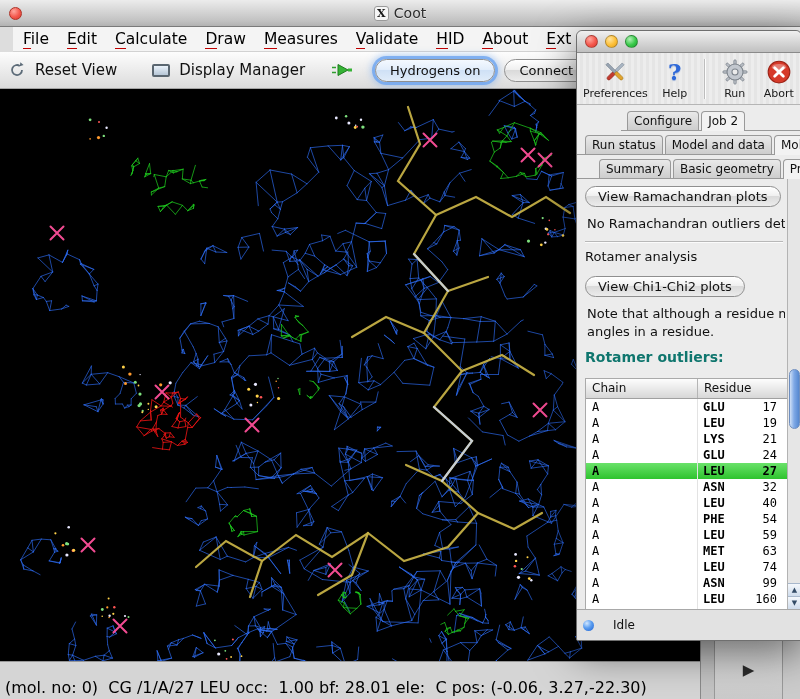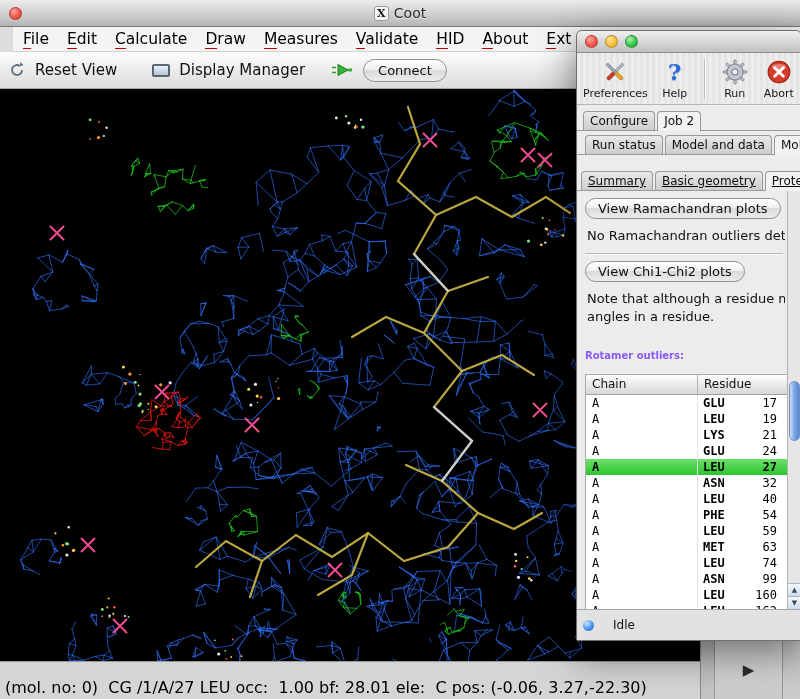--- a/index.html
+++ b/index.html
@@ -70,34 +70,34 @@
   .dlg-toolbar { height:52px; border-bottom:1px solid #b5b5b5;
     background:repeating-linear-gradient(90deg,#ededed 0 3px,#e5e5e5 3px 6px);
     display:flex; align-items:center; gap:10px; padding:2px 0 2px 6px; }
   .dtb-item { display:flex; flex-direction:column; align-items:center; gap:1px; min-width:34px; }
   .dtb-icon { height:28px; display:flex; align-items:center; justify-content:center; }
   .dtb-label { font-size:11px; color:#1a1a1a; white-space:nowrap; }
   .dtb-sep { width:2px; height:40px; border-left:1px solid #bdbdbd; border-right:1px solid #fdfdfd; margin:0 2px; }
   .q-glyph { font:bold 23px/26px "DejaVu Serif", serif; color:#2e68d8; text-shadow:0 1px 1px #9ab0d8; }
 
   .tabrow { display:flex; align-items:flex-end; border-bottom:1px solid #999; }
-  .lvl1 { height:26px; padding-left:6px; }
+  .lvl1 { height:26px; padding-left:6px;margin-left:44px; }
   .lvl2 { height:24px; padding-left:8px; }
-  .lvl3 { height:36px; padding-left:4px;text-decoration:underline; }
+  .lvl3 { height:24px; padding-left:22px; }
   .tab { font-size:12px; color:#111; white-space:nowrap;
     background:linear-gradient(#e9e9e9,#cdcdcd); border:1px solid #999; border-bottom:none;
     border-radius:4px 4px 0 0; padding:2px 6px; margin-right:2px; }
   .tab.active { background:#f2f2f2; margin-bottom:-1px; padding-bottom:3px; }
 
   .dlg-content { flex:1; display:flex; overflow:hidden; background:#ececec; }
   .content-col { flex:1; overflow:hidden; padding:7px 0 0 8px; }
   .info-text { font-size:13px; color:#111; margin:9px 2px 0; white-space:nowrap; overflow:hidden; }
   .sep { height:2px; border-top:1px solid #b8b8b8; border-bottom:1px solid #fbfbfb; margin:10px 4px 6px 0; }
   .section-label { font-size:13px; color:#111; margin:6px 0 12px; }
-  .bold-label { font-size:10px; font-weight:bold; color:#8b5cf6; margin-top:26px; }
+  .bold-label { font-size:14px; font-weight:bold; color:#0f766e; margin-top:10px; }
   .aqua-btn.small { padding:2px 12px; }
 
   .outlier-table { margin-top:13px; background:#fff; border:1px solid #aaa; border-right:none; }
   .thead { display:flex; height:20px; background:linear-gradient(#fdfdfd,#d7d7d7); border-bottom:1px solid #a0a0a0; }
   .th { font-size:12px; color:#111; padding:2px 6px; border-right:1px solid #b5b5b5; white-space:nowrap; }
   .th:first-child { width:112px; }
   .th:last-child { flex:1; border-right:none; }
   .tbody { height:224px; overflow:hidden; }
   .trow { display:flex; height:16px; line-height:16px; font-family:"DejaVu Sans Mono", monospace; font-size:12px; color:#000; }
   .td.chain { width:112px; padding-left:6px; border-right:1px solid #e3e3e3; }
@@ -156,20 +156,21 @@
         <span class="mon"></span>
       </span>
     <span class="tb-label">Display Manager</span>
     <span class="tb-icon arrow">
       <svg width="24" height="14" viewBox="0 0 24 14">
           <path d="M2 4.5h4M2 9.5h4" stroke="#2f9e2f" stroke-width="1.6"></path>
           <path d="M8 1.5l10 5.5-10 5.5z" fill="#35b335" stroke="#1f7d1f" stroke-width="1"></path>
           <path d="M18 7h4" stroke="#35b335" stroke-width="3"></path>
         </svg>
     </span>
+    <button class="aqua-btn hydro">Hydrogens on</button>
     <button class="aqua-btn">Connect</button>
   </div>
 
   <svg id="scene" width="800" height="572" viewBox="0 0 800 572">
       <path d="M357.2 110.6L366.6 111.5M357.2 110.6L364.8 99.2M357.2 110.6L347.1 96.7M371.3 92.4L364.8 99.2M371.3 92.4L366.6 111.5M371.3 92.4L354.2 81.5M272.2 137.5L277.8 129.8M272.2 137.5L277.1 147.1M272.2 137.5L284.5 140.1M256.1 93.3L270.0 81.0M256.1 93.3L258.3 116.7M256.1 93.3L277.2 113.1M366.6 111.5L364.8 99.2M366.6 111.5L376.3 123.5M340.5 185.6L327.7 177.7M340.5 185.6L356.7 178.2M340.5 185.6L323.0 180.8M335.7 162.1L346.1 163.1M335.7 162.1L343.0 154.7M335.7 162.1L330.0 147.3M356.7 178.2L346.1 163.1M356.7 178.2L351.5 152.8M289.8 172.4L291.1 167.3M289.8 172.4L299.7 171.8M289.8 172.4L286.2 162.3M277.1 147.1L285.5 143.4M277.1 147.1L284.5 140.1M364.2 134.6L365.3 134.5M364.2 134.6L356.1 134.1M364.2 134.6L376.3 123.5M376.3 123.5L385.7 124.5M376.3 123.5L365.3 134.5M343.0 154.7L351.5 152.8M343.0 154.7L346.1 163.1M356.1 134.1L365.3 134.5M356.1 134.1L351.5 152.8M328.2 56.9L342.5 56.3M328.2 56.9L310.4 58.7M328.2 56.9L340.7 70.9M291.1 167.3L286.2 162.3M291.1 167.3L299.7 171.8M310.4 58.7L307.4 68.2M310.4 58.7L318.7 83.1M322.6 151.7L321.6 146.0M322.6 151.7L330.0 147.3M322.6 151.7L309.5 155.4M340.7 70.9L343.7 68.7M340.7 70.9L342.5 56.3M340.7 70.9L349.4 57.7M291.6 85.1L307.0 94.8M291.6 85.1L297.1 103.8M291.6 85.1L270.0 81.0M309.5 155.4L305.2 164.3M309.5 155.4L314.7 167.1M351.5 152.8L346.1 163.1M381.7 139.6L385.7 124.5M381.7 139.6L365.3 134.5M297.7 138.5L290.3 145.5M297.7 138.5L285.5 143.4M297.7 138.5L284.5 140.1M327.7 177.7L324.6 175.8M327.7 177.7L323.0 180.8M327.7 177.7L320.2 185.1M354.2 81.5L343.7 68.7M354.2 81.5L347.1 96.7M320.2 185.1L323.0 180.8M320.2 185.1L324.6 175.8M307.0 94.8L297.1 103.8M307.0 94.8L318.7 83.1M270.0 81.0L277.2 113.1M274.7 115.8L277.2 113.1M274.7 115.8L270.1 119.9M274.7 115.8L280.4 120.3M330.0 147.3L321.6 146.0M284.5 140.1L285.5 143.4M284.5 140.1L290.3 145.5M342.5 56.3L349.4 57.7M342.5 56.3L343.7 68.7M277.8 129.8L271.5 123.6M277.8 129.8L280.4 120.3M314.7 167.1L305.2 164.3M314.7 167.1L324.6 175.8M285.5 143.4L290.3 145.5M349.4 57.7L343.7 68.7M297.1 103.8L282.5 112.8M270.1 119.9L271.5 123.6M270.1 119.9L277.2 113.1M324.6 175.8L323.0 180.8M299.7 171.8L305.2 164.3M280.4 120.3L282.5 112.8M280.4 120.3L277.2 113.1M286.2 162.3L272.1 161.1M282.5 112.8L277.2 113.1M307.4 68.2L318.7 83.1" stroke="#2e6cf5" stroke-width="0.7" fill="none" opacity="0.95" stroke-linecap="round"></path>
       <path d="M377.0 84.2L369.5 84.7M377.0 84.2L388.6 80.6M377.0 84.2L384.4 96.8M428.2 105.7L430.0 109.1M428.2 105.7L423.3 114.6M428.2 105.7L418.0 109.5M430.0 109.1L423.3 114.6M430.0 109.1L439.8 112.8M449.9 93.8L444.2 102.9M449.9 93.8L444.9 106.5M449.9 93.8L459.5 84.2M410.9 101.3L414.0 107.0M410.9 101.3L418.0 109.5M410.9 101.3L405.4 111.2M410.5 38.0L413.2 38.2M410.5 38.0L416.2 38.5M410.5 38.0L404.8 41.7M458.9 53.1L465.4 59.6M458.9 53.1L450.9 59.7M458.9 53.1L464.4 62.6M433.3 30.6L438.8 40.1M433.3 30.6L431.7 49.1M433.3 30.6L416.2 38.5M438.8 40.1L431.7 49.1M438.8 40.1L452.0 43.0M413.2 38.2L416.2 38.5M413.2 38.2L404.8 41.7M404.8 41.7L398.4 33.5M376.8 52.8L374.4 52.9M376.8 52.8L379.6 53.3M376.8 52.8L374.1 48.7M387.6 116.6L405.4 111.2M387.6 116.6L381.9 98.5M387.6 116.6L384.4 96.8M461.2 68.4L467.4 70.5M461.2 68.4L464.4 62.6M461.2 68.4L469.7 69.1M402.7 68.9L388.6 80.6M402.7 68.9L380.9 64.3M402.7 68.9L419.7 50.7M369.5 84.7L381.9 98.5M369.5 84.7L384.4 96.8M467.4 70.5L469.7 69.1M467.4 70.5L464.4 62.6M450.9 59.7L464.4 62.6M382.8 46.0L379.6 53.3M382.8 46.0L374.1 48.7M414.0 107.0L418.0 109.5M414.0 107.0L405.4 111.2M444.9 106.5L444.2 102.9M444.9 106.5L439.8 112.8M444.9 106.5L454.7 108.2M469.7 69.1L464.4 62.6M439.8 112.8L444.2 102.9M464.4 62.6L465.4 59.6M452.0 43.0L454.2 42.5M436.2 125.9L423.3 114.6M418.0 109.5L423.3 114.6M388.6 80.6L384.4 96.8M388.6 80.6L380.9 64.3M384.4 96.8L381.9 98.5M374.1 48.7L374.4 52.9M374.1 48.7L379.6 53.3M459.5 84.2L465.0 92.3M459.5 84.2L471.2 80.6M419.7 50.7L431.7 49.1M380.9 64.3L379.6 53.3M380.9 64.3L374.4 52.9M374.4 52.9L379.6 53.3" stroke="#2e6cf5" stroke-width="0.7" fill="none" opacity="0.95" stroke-linecap="round"></path>
       <path d="M238.1 158.3L241.8 148.5M238.1 158.3L248.9 158.1M238.1 158.3L240.9 170.1M297.8 175.3L298.4 180.4M297.8 175.3L292.4 168.1M297.8 175.3L294.1 161.9M233.9 229.5L232.7 219.8M233.9 229.5L234.1 217.7M233.9 229.5L222.0 232.9M280.2 201.6L277.2 201.5M280.2 201.6L284.4 202.9M280.2 201.6L284.8 199.1M238.2 241.3L240.6 240.5M238.2 241.3L238.4 246.8M238.2 241.3L248.9 237.2M294.1 161.9L297.7 161.2M294.1 161.9L292.4 168.1M241.8 148.5L248.9 158.1M241.8 148.5L259.5 144.4M252.8 245.5L258.8 242.1M252.8 245.5L248.9 237.2M252.8 245.5L240.6 240.5M232.7 219.8L234.1 217.7M232.7 219.8L231.1 211.2M283.3 173.6L292.4 168.1M283.3 173.6L288.0 187.9M257.9 229.9L268.0 235.1M257.9 229.9L269.1 226.7M257.9 229.9L248.9 237.2M248.9 158.1L240.9 170.1M268.0 235.1L269.1 226.7M268.0 235.1L258.8 242.1M231.1 211.2L228.7 207.6M231.1 211.2L233.6 206.6M231.1 211.2L234.1 217.7M204.6 162.2L206.8 159.2M204.6 162.2L201.0 170.0M204.6 162.2L213.0 156.7M238.4 246.8L240.6 240.5M238.4 246.8L248.9 237.2M248.9 237.2L240.6 240.5M248.9 237.2L258.8 242.1M288.1 231.7L278.8 216.0M288.1 231.7L269.1 226.7M234.1 217.7L233.6 206.6M215.8 163.0L213.0 156.7M215.8 163.0L206.8 159.2M215.8 163.0L226.8 163.5M303.3 217.4L284.4 202.9M303.3 217.4L278.8 216.0M200.9 226.5L200.9 214.8M200.9 226.5L206.0 214.2M200.9 226.5L205.7 213.7M226.8 163.5L213.0 156.7M213.0 156.7L206.8 159.2M288.0 187.9L284.8 199.1M288.0 187.9L298.4 180.4M278.8 216.0L284.4 202.9M278.8 216.0L269.1 226.7M259.5 144.4L263.5 162.1M292.4 168.1L297.7 161.2M200.9 214.8L205.7 213.7M200.9 214.8L206.0 214.2M201.0 170.0L204.7 174.7M201.0 170.0L206.8 159.2M247.7 212.4L233.6 206.6M223.6 206.5L228.7 207.6M223.6 206.5L233.6 206.6M233.6 206.6L228.7 207.6M204.7 174.7L206.8 159.2M284.4 202.9L284.8 199.1M284.4 202.9L277.2 201.5M206.0 214.2L205.7 213.7M277.2 201.5L284.8 199.1M304.6 189.6L298.4 180.4M222.0 232.9L223.7 237.8" stroke="#2e6cf5" stroke-width="0.7" fill="none" opacity="0.95" stroke-linecap="round"></path>
       <path d="M319.8 268.3L329.3 272.9M319.8 268.3L333.7 272.7M319.8 268.3L310.9 282.1M347.0 186.6L348.7 176.8M347.0 186.6L352.6 176.8M347.0 186.6L336.0 175.9M352.6 176.8L348.7 176.8M352.6 176.8L343.7 170.0M390.3 231.9L397.1 241.2M390.3 231.9L396.1 244.1M390.3 231.9L396.7 245.1M273.8 239.8L278.6 240.3M273.8 239.8L273.2 227.9M273.8 239.8L289.3 245.7M367.2 164.5L367.9 168.2M367.2 164.5L370.2 162.2M367.2 164.5L369.1 172.0M341.9 265.0L333.7 272.7M341.9 265.0L340.0 251.3M341.9 265.0L329.3 272.9M412.0 175.2L408.5 170.1M412.0 175.2L417.1 170.5M412.0 175.2L410.1 189.6M427.5 198.8L418.7 189.0M427.5 198.8L436.4 209.9M427.5 198.8L418.0 210.6M299.5 170.6L307.0 180.2M299.5 170.6L308.7 192.6M299.5 170.6L318.0 187.1M417.1 170.5L408.5 170.1M417.1 170.5L418.7 189.0M367.3 182.4L376.5 178.6M367.3 182.4L369.1 172.0M367.3 182.4L367.9 168.2M300.6 202.2L295.5 197.9M300.6 202.2L308.7 192.6M300.6 202.2L288.4 193.9M372.1 266.8L367.6 268.0M372.1 266.8L383.2 269.7M372.1 266.8L364.5 275.9M364.5 275.9L366.8 278.2M364.5 275.9L367.6 268.0M310.9 282.1L306.6 282.3M310.9 282.1L329.7 282.4M376.5 178.6L380.4 173.8M376.5 178.6L369.1 172.0M284.3 219.7L273.2 227.9M284.3 219.7L278.6 240.3M337.4 281.4L329.7 282.4M337.4 281.4L333.7 272.7M337.4 281.4L329.3 272.9M396.1 244.1L396.7 245.1M396.1 244.1L397.1 241.2M308.7 192.6L318.0 187.1M308.7 192.6L307.0 180.2M436.4 209.9L435.8 228.1M436.4 209.9L418.0 210.6M278.6 240.3L289.3 245.7M278.6 240.3L273.2 227.9M333.7 272.7L329.3 272.9M333.7 272.7L329.7 282.4M343.7 170.0L347.8 162.9M343.7 170.0L348.7 176.8M343.7 170.0L336.0 175.9M410.1 189.6L418.7 189.0M410.1 189.6L411.8 199.8M367.6 268.0L366.8 278.2M288.4 193.9L295.5 197.9M306.6 282.3L329.7 282.4M397.1 241.2L396.7 245.1M347.8 162.9L348.7 176.8M420.9 223.3L418.0 210.6M420.9 223.3L435.8 228.1M345.4 141.3L337.7 144.5M345.4 141.3L369.2 152.8M367.7 292.9L372.1 287.9M367.7 292.9L366.8 278.2M385.3 152.0L385.1 152.2M385.3 152.0L386.5 164.4M385.3 152.0L369.2 152.8M289.3 245.7L293.1 252.9M383.2 269.7L378.2 254.6M372.1 287.9L366.8 278.2M324.2 183.8L329.4 179.7M324.2 183.8L318.0 187.1M324.2 183.8L336.0 175.9M425.8 259.8L433.5 247.7M425.8 259.8L429.2 244.9M425.8 259.8L413.4 249.6M318.0 187.1L307.0 180.2M370.2 162.2L367.9 168.2M370.2 162.2L369.2 152.8M329.3 272.9L329.7 282.4M418.7 189.0L411.8 199.8M429.2 244.9L433.5 247.7M429.2 244.9L413.4 249.6M386.5 164.4L380.4 173.8M386.5 164.4L385.1 152.2M433.5 247.7L435.8 228.1M380.4 173.8L369.1 172.0M385.1 152.2L369.2 152.8M418.0 210.6L411.8 199.8M369.2 152.8L367.9 168.2M329.4 179.7L336.0 175.9M369.1 172.0L367.9 168.2" stroke="#2e6cf5" stroke-width="0.7" fill="none" opacity="0.95" stroke-linecap="round"></path>
       <path d="M456.8 166.1L453.4 162.2M456.8 166.1L459.0 159.0M456.8 166.1L457.3 151.7M426.9 242.5L433.6 247.8M426.9 242.5L429.2 231.6M426.9 242.5L439.8 250.8M476.8 253.0L493.7 252.2M476.8 253.0L480.2 232.5M476.8 253.0L452.4 253.6M420.8 226.8L429.2 231.6M420.8 226.8L419.4 214.6M420.8 226.8L436.4 226.6M507.1 245.0L493.7 252.2M507.1 245.0L495.3 232.2M507.1 245.0L520.9 232.1M433.6 247.8L439.8 250.8M433.6 247.8L446.2 242.5M451.7 254.8L452.4 253.6M451.7 254.8L439.8 250.8M451.7 254.8L446.2 242.5M439.8 250.8L446.2 242.5M415.0 207.9L419.4 214.6M415.0 207.9L424.1 199.4M415.0 207.9L405.6 195.8M523.2 208.0L507.1 210.0M523.2 208.0L534.2 195.4M523.2 208.0L536.9 196.9M430.2 187.5L422.9 189.8M430.2 187.5L421.2 191.1M430.2 187.5L438.5 193.5M520.6 160.8L524.2 167.7M520.6 160.8L504.9 155.7M520.6 160.8L499.1 160.7M440.1 228.4L436.4 226.6M440.1 228.4L450.9 228.6M440.1 228.4L429.2 231.6M446.2 242.5L447.9 238.3M446.2 242.5L452.4 253.6M442.5 213.1L436.4 226.6M442.5 213.1L450.9 228.6M479.5 166.8L494.1 164.0M479.5 166.8L481.9 149.7M479.5 166.8L499.1 160.7M433.9 153.7L436.8 154.9M433.9 153.7L427.5 159.8M433.9 153.7L443.6 142.9M447.9 238.3L450.9 228.6M443.6 142.9L444.7 136.4M443.6 142.9L454.1 137.7M443.6 142.9L436.8 154.9M524.2 167.7L504.9 155.7M524.2 167.7L499.1 160.7M499.1 160.7L494.1 164.0M499.1 160.7L504.9 155.7M499.1 160.7L481.9 149.7M459.0 159.0L453.4 162.2M459.0 159.0L457.3 151.7M520.9 232.1L523.3 230.9M493.7 252.2L495.3 232.2M453.4 162.2L457.3 151.7M405.6 195.8L421.2 191.1M405.6 195.8L422.9 189.8M536.9 196.9L534.2 195.4M422.9 189.8L421.2 191.1M422.9 189.8L424.1 199.4M504.9 155.7L494.1 164.0M501.3 184.1L504.2 187.6M501.3 184.1L496.8 190.3M501.3 184.1L499.9 194.1M419.4 214.6L424.1 199.4M429.2 231.6L436.4 226.6M444.7 136.4L454.1 137.7M444.7 136.4L459.1 141.1M496.8 190.3L499.9 194.1M496.8 190.3L504.2 187.6M421.2 191.1L424.1 199.4M505.1 207.1L507.1 210.0M505.1 207.1L499.9 194.1M457.3 151.7L460.5 151.2M457.3 151.7L459.1 141.1M460.5 151.2L459.1 141.1M481.9 149.7L494.1 164.0M463.5 229.6L450.9 228.6M463.5 229.6L480.2 232.5M463.5 229.6L481.2 227.7M481.2 227.7L480.2 232.5M481.2 227.7L495.3 232.2M436.8 154.9L427.5 159.8M436.4 226.6L450.9 228.6M454.1 137.7L459.1 141.1M447.7 180.7L442.0 172.8M447.7 180.7L438.5 193.5M438.5 193.5L424.1 199.4M427.5 159.8L442.0 172.8M499.9 194.1L504.2 187.6M480.2 232.5L495.3 232.2" stroke="#2e6cf5" stroke-width="0.7" fill="none" opacity="0.95" stroke-linecap="round"></path>
       <path d="M234.5 304.3L231.6 289.6M234.5 304.3L231.5 288.3M234.5 304.3L224.8 320.5M318.3 293.4L321.0 285.2M318.3 293.4L317.6 279.5M318.3 293.4L334.2 288.9M361.4 373.6L361.6 364.2M361.4 373.6L350.9 379.8M361.4 373.6L345.4 365.1M321.0 285.2L317.6 279.5M321.0 285.2L334.2 288.9M289.5 276.3L302.0 265.2M289.5 276.3L271.0 263.9M289.5 276.3L312.4 270.4M312.4 270.4L317.4 263.8M312.4 270.4L317.6 279.5M312.4 270.4L314.6 259.2M222.1 324.1L224.8 320.5M222.1 324.1L233.8 330.2M348.0 360.1L347.1 357.3M348.0 360.1L345.4 365.1M348.0 360.1L361.6 364.2M345.8 305.0L347.7 295.6M345.8 305.0L347.5 294.0M345.8 305.0L339.1 314.7M241.3 353.2L246.1 364.4M241.3 353.2L258.0 362.0M241.3 353.2L234.2 371.9M361.6 364.2L347.1 357.3M237.9 285.4L231.5 288.3M237.9 285.4L231.6 289.6M237.9 285.4L239.9 276.7M345.4 365.1L347.1 357.3M345.4 365.1L350.9 379.8M253.6 374.5L246.1 364.4M253.6 374.5L258.0 362.0M253.6 374.5L256.1 390.6M312.1 378.5L314.5 384.0M312.1 378.5L301.0 380.3M312.1 378.5L293.4 385.0M231.6 289.6L231.5 288.3M266.7 265.8L271.0 263.9M266.7 265.8L248.9 266.8M266.7 265.8L271.5 245.7M344.6 288.8L347.1 286.6M344.6 288.8L347.5 294.0M344.6 288.8L347.7 295.6M347.3 328.0L351.0 328.2M347.3 328.0L343.7 317.8M347.3 328.0L339.1 314.7M258.0 362.0L246.1 364.4M258.0 362.0L271.4 370.8M380.6 338.6L380.3 338.1M380.6 338.6L377.4 338.1M380.6 338.6L377.3 341.9M271.4 370.8L278.3 386.7M334.2 288.9L347.1 286.6M317.4 263.8L314.6 259.2M317.4 263.8L325.3 269.2M271.0 263.9L271.5 245.7M342.0 268.4L342.4 268.5M342.0 268.4L342.1 257.3M342.0 268.4L325.3 269.2M347.1 286.6L347.5 294.0M347.1 286.6L347.7 295.6M377.4 338.1L380.3 338.1M377.4 338.1L377.3 341.9M232.8 371.9L234.2 371.9M232.8 371.9L246.1 364.4M282.2 394.2L279.4 388.4M282.2 394.2L278.3 386.7M282.2 394.2L293.4 385.0M234.2 371.9L246.1 364.4M256.1 390.6L278.3 386.7M256.1 390.6L279.4 388.4M233.8 330.2L224.8 320.5M233.8 330.2L252.6 330.8M344.9 381.3L350.9 379.8M271.5 245.7L299.9 254.9M347.5 294.0L347.7 295.6M362.2 320.7L360.6 313.0M362.2 320.7L351.0 328.2M362.2 320.7L375.8 313.1M377.3 341.9L380.3 338.1M314.6 259.2L302.0 265.2M239.9 276.7L248.9 266.8M239.9 276.7L231.5 288.3M351.0 328.2L343.7 317.8M273.8 308.4L266.7 316.8M273.8 308.4L268.5 288.0M273.8 308.4L252.6 330.8M301.0 380.3L293.4 385.0M301.0 380.3L314.5 384.0M343.7 317.8L339.1 314.7M375.8 313.1L378.2 302.8M375.8 313.1L360.6 313.0M302.0 265.2L299.9 254.9M317.6 279.5L325.3 269.2M266.7 316.8L252.6 330.8M331.3 397.1L314.5 384.0M331.3 397.1L350.9 379.8M314.5 384.0L293.4 385.0M342.1 257.3L342.4 268.5M278.3 386.7L279.4 388.4M278.3 386.7L293.4 385.0M279.4 388.4L293.4 385.0" stroke="#2e6cf5" stroke-width="0.7" fill="none" opacity="0.95" stroke-linecap="round"></path>
@@ -396,20 +397,21 @@
       <span class="tab">Summary</span>
       <span class="tab">Basic geometry</span>
       <span class="tab active">Protein</span>
     </div>
 
   <div class="dlg-content">
     <div class="content-col">
       <button class="aqua-btn small">View Ramachandran plots</button>
       <div class="info-text">No Ramachandran outliers detected</div>
       <div class="sep"></div>
+      <div class="section-label">Rotamer analysis</div>
       <button class="aqua-btn small">View Chi1-Chi2 plots</button>
       <div class="info-text">Note that although a residue may lie</div>
       <div class="info-text" style="margin-top:3px">angles in a residue.</div>
       <div class="bold-label">Rotamer outliers:</div>
       <div class="outlier-table">
         <div class="thead" id="thead">
             <span class="th">Chain</span>
             <span class="th">Residue</span>
           </div>
         <div class="tbody" id="tbody">

